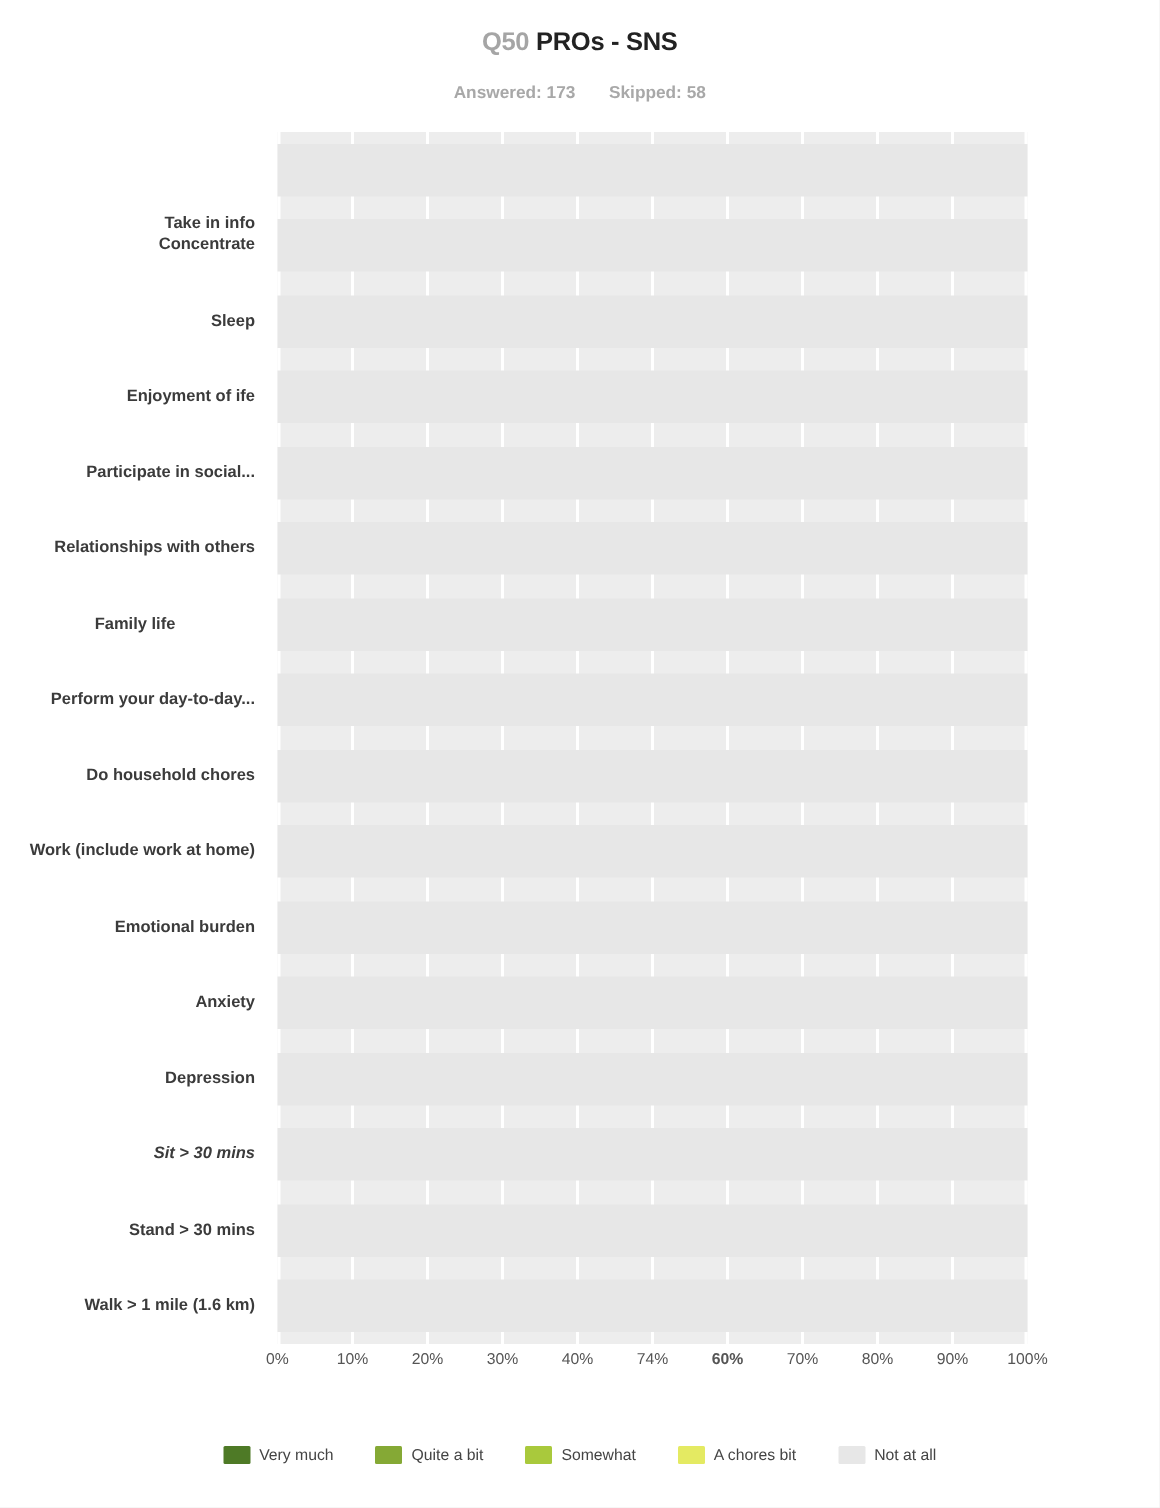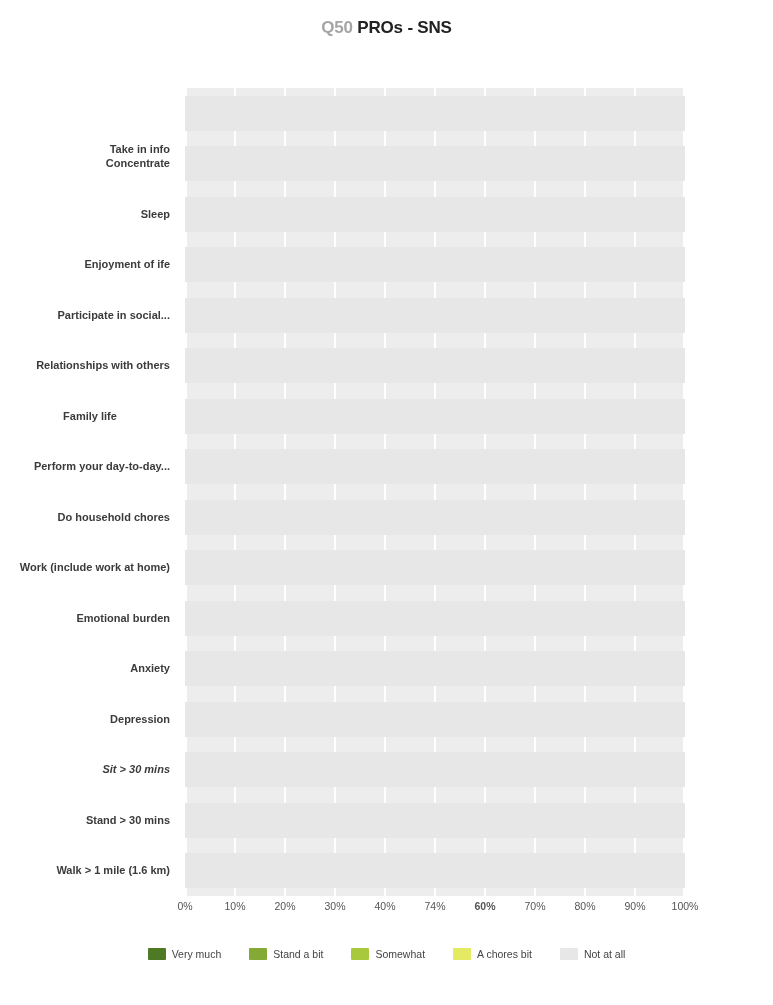--- a/index.html
+++ b/index.html
@@ -73,39 +73,44 @@
     transform:translateX(-50%);
     white-space:nowrap;
   }
 
   
   .legend{
     position:absolute;left:0;top:948px;width:773px;
     display:flex;justify-content:center;align-items:center;
   }
   .legend-item{
-    display:flex;align-items:flex-end;margin:0 14px;
+    display:flex;align-items:flex-end;margin:16px 14px;
   }
   .swatch{
     width:18px;height:12px;margin-right:6px;border-radius:1px;
   }
   .legend-label{
     font-size:10.5px;color:#444;white-space:nowrap;
   }
 </style>
 </head>
 <body>
 
 <div class="page">
 
   <div class="chart-title">
     <span class="qcode">Q50</span>
     <span>PROs - SNS</span>
   </div>
 
+  <div class="chart-sub">
+    <span>Answered: 173</span>
+    <span class="gap"></span>
+    <span>Skipped: 58</span>
+  </div>
 
   <div class="ylabels" id="ylabels">
       <div class="ylabel" style="top: 18.75px; margin-top: 36px;">Take in info</div>
       <div class="ylabel" style="top: 69.25px;">Concentrate</div>
       <div class="ylabel" style="top: 119.75px;">Sleep</div>
       <div class="ylabel" style="top: 170.25px;">Enjoyment of ife</div>
       <div class="ylabel" style="top: 220.75px;">Participate in social...</div>
       <div class="ylabel" style="top: 271.25px;">Relationships with others</div>
       <div class="ylabel" style="top: 321.75px; text-align: center;">Family life</div>
       <div class="ylabel" style="top: 372.25px;">Perform your day-to-day...</div>
@@ -215,21 +220,21 @@
       <div class="xtick" style="left: 100%;">100%</div>
     </div>
 
   <div class="legend" id="legend">
       <div class="legend-item">
         <span class="swatch" style="background: rgb(78, 122, 38);"></span>
         <span class="legend-label">Very much</span>
       </div>
       <div class="legend-item">
         <span class="swatch" style="background: rgb(133, 169, 53);"></span>
-        <span class="legend-label">Stand a bit</span>
+        <span class="legend-label">Quite a bit</span>
       </div>
       <div class="legend-item">
         <span class="swatch" style="background: rgb(169, 201, 60);"></span>
         <span class="legend-label">Somewhat</span>
       </div>
       <div class="legend-item">
         <span class="swatch" style="background: rgb(228, 234, 98);"></span>
         <span class="legend-label">A chores bit</span>
       </div>
       <div class="legend-item">

